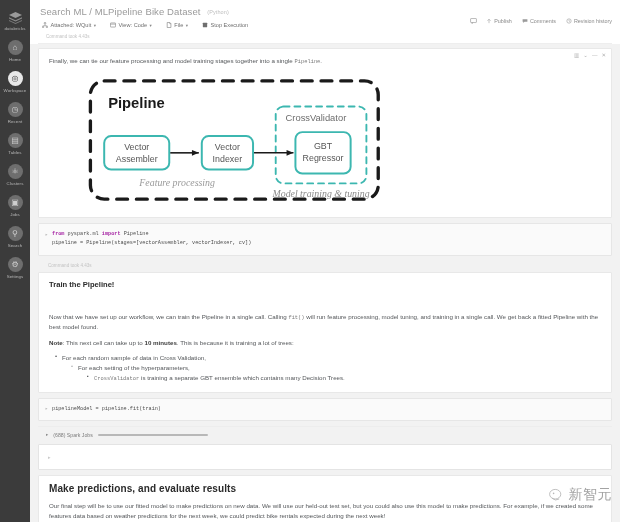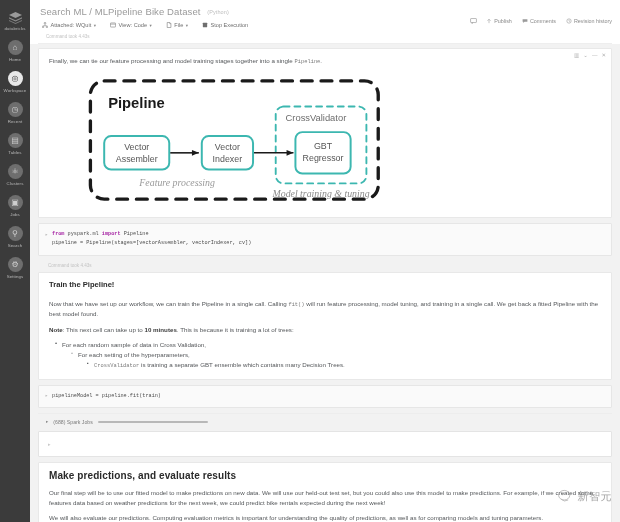--- a/index.html
+++ b/index.html
@@ -96,21 +96,21 @@
     position: absolute; top: 4px; right: 5px;
     display: flex; align-items: center; gap: 4px;
     color: #b4b4b4; font-size: 5.5px;
   }
   .cell-ctrls span { cursor: pointer; line-height: 1; }
 
   .md-body { padding: 7px 10px 8px 10px; color: #4a4a4a; }
   .md-p { font-size: 6.2px; line-height: 1.55; color: #54575a; margin-bottom: 6px; }
   .md-p:last-child { margin-bottom: 0; }
   .md-h2 { font-size: 10px; font-weight: bold; color: #2b2b2b; margin-bottom: 7px; letter-spacing: .1px; }
-  .md-h3 { font-size: 7.6px; font-weight: bold; color: #2b2b2b; margin-bottom: 10px; }
+  .md-h3 { font-size: 7.6px; font-weight: bold; color: #2b2b2b; margin-bottom: 23px; }
   code.inline {
     font-family: "Liberation Mono", monospace;
     font-size: 5.4px; color: #7a7a7a; background: transparent;
   }
   .md-p b { color: #3a3a3a; }
   ul.md-list { list-style: none; margin: 0 0 0 6px; }
   ul.md-list li { font-size: 6.2px; line-height: 1.6; color: #54575a; position: relative; padding-left: 7px; }
   ul.md-list li::before {
     content: "•"; position: absolute; left: 0; top: -1px; font-size: 6px; color: #54575a;
   }
@@ -158,21 +158,21 @@
 
   
   .watermark {
     position: absolute; right: 8px; bottom: 18px;
     display: flex; align-items: center; gap: 3px;
     opacity: .62; pointer-events: none;
   }
   .wm-logo { width: 20px; height: 16px; }
   .wm-text {
     font-family: "DejaVu Sans", sans-serif;
-    font-size: 11px; color: #6b6b6b; letter-spacing: .5px;
+    font-size: 14px; color: #6b6b6b; letter-spacing: .5px;
     font-weight: 500;
   }
 </style>
 </head>
 <body>
 
 <div id="app">
 
   <div class="rail">
 

